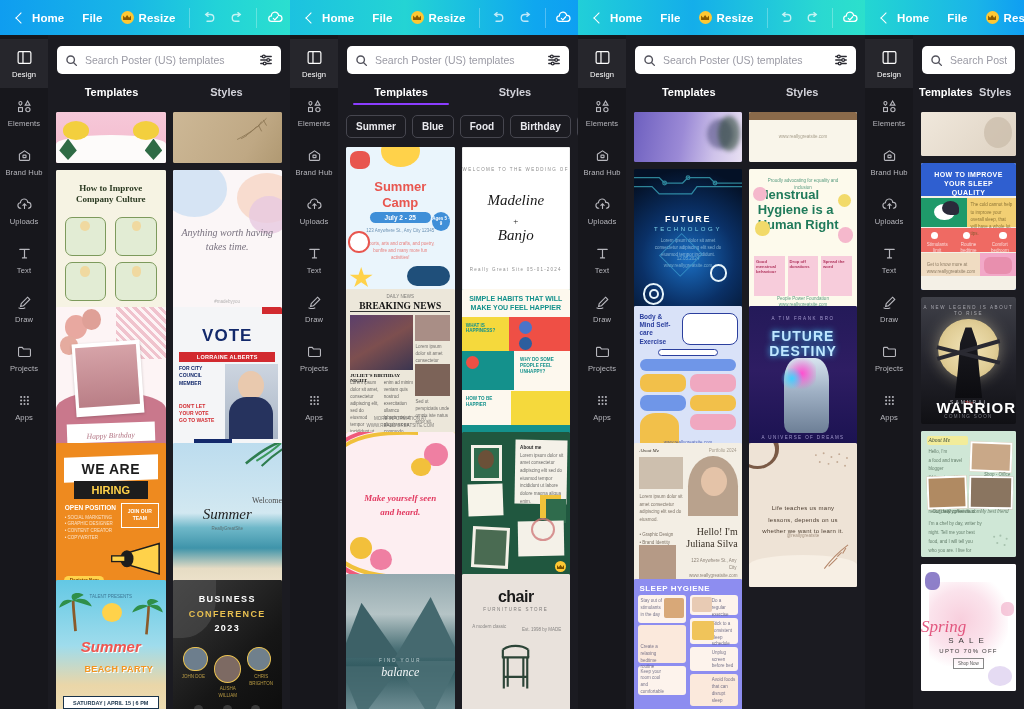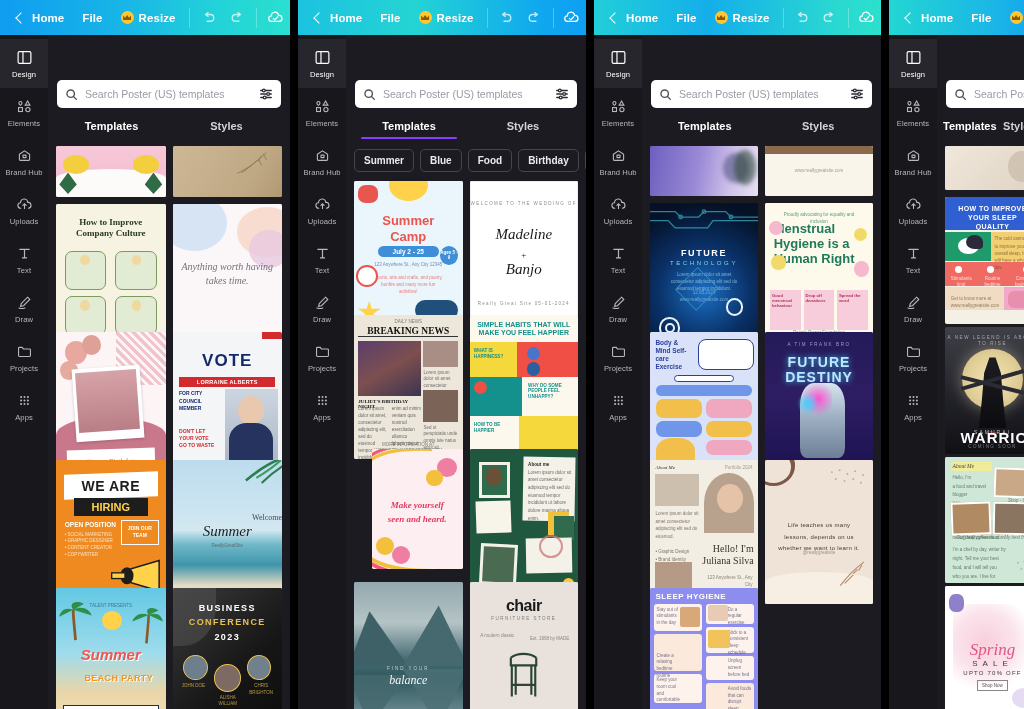--- a/index.html
+++ b/index.html
@@ -2,21 +2,21 @@
 <html><head>
 <meta charset="utf-8">
 <style>
   * { box-sizing: border-box; margin: 0; padding: 0; }
   html, body {
     width: 1024px; height: 709px;
     background: #000;
     font-family: "Liberation Sans", sans-serif;
     overflow: hidden;
   }
-  .screen { display: flex; width: 1024px; height: 709px; gap: 8px; }
+  .screen { display: flex; width: 1024px; height: 709px; }
 
   
   .panel { position: relative; height: 709px; overflow: hidden; flex: none; background: #1b1b21; }
   .p1 { width: 290px; }
   .p2 { width: 288px; }
   .p3 { width: 287px; }
   .p4 { width: 159px; }
 
   
   .topbar {
@@ -59,21 +59,21 @@
     width: 48px; height: 49px; display:flex; flex-direction:column;
     align-items:center; justify-content:center; gap:3px; color:#b7b7bd;
   }
   .sb-item.sel { background: #26262c; color:#fff; }
   .sb-label { font-size: 7.6px; letter-spacing:.1px; }
   .sb-ico { height: 18px; display:flex; align-items:center; }
   .sb-ico svg { display:block; }
 
   
   .content { flex: 1; min-width:0; background: #1b1b21; display:flex; flex-direction:column; height:100%; }
-  .searchwrap { padding: 11px 9px 0 9px; margin-top: 34px; }
+  .searchwrap { padding: 11px 9px 0 9px; }
   .searchbar {
     background:#fff; border-radius: 5px; height: 28px; display:flex; align-items:center;
     padding: 0 8px; gap: 7px;
   }
   .searchbar input {
     border:none; outline:none; flex:1; font-size: 10.5px; color:#3a3a44;
     font-family:"Liberation Sans", sans-serif; min-width:0; background:transparent;
   }
   .searchbar input::placeholder { color:#9a9aa4; }
   .s-ico { flex:none; display:flex; }
@@ -120,21 +120,21 @@
   .t-bday   { background: linear-gradient(180deg,#fdf2f4 0%,#e9a8b4 100%); }
   .t-vote   { background:#f3f4f6; }
   .t-hiring { background:#f08b1e; }
   .t-beach  { background: linear-gradient(180deg,#a9d8ef 0%,#d8eaf2 55%,#e8e0cf 100%); }
   .t-party  { background: linear-gradient(180deg,#5ec8e8 0%,#a5e0ef 60%,#eddcb4 100%); }
   .t-conf   { background: linear-gradient(135deg,#2a2a2a 0%,#151515 100%); }
   .t-summercamp { background:#e9f4fb; }
   .t-news   { background:#ece7da; }
   .t-wed    { background:#fff; }
   .t-habits { background:#159e96; }
-  .t-make   { background:#fde047;margin-left:18px; }
+  .t-make   { background:#fde047; }
   .t-scrap  { background:#20573f; }
   .t-balance{ background: linear-gradient(180deg,#8a9ea6 0%,#3c5c60 55%,#7c969c 100%); }
   .t-chair  { background:#e9e2dc; }
   .t-future { background: radial-gradient(circle at 50% 60%,#1565b5 0%,#07213f 70%,#030d1c 100%); }
   .t-mens   { background:#fdf9ec; }
   .t-selfcare{ background:#d7e0f7; }
   .t-fueled { background:#fdf2d8; }
   .t-hello  { background:#f1ece2; }
   .t-destiny{ background: linear-gradient(180deg,#241a59 0%,#3a1e66 50%,#1b1450 100%); }
   .t-life   { background:#ece2d6; }
@@ -1129,21 +1129,21 @@
                   <circle cx="15" cy="5" r="1"></circle>
                   <circle cx="6" cy="9" r="1"></circle>
                   <circle cx="13" cy="11" r="1"></circle>
                 </svg></div>
             </div>
             <div class="card t-spring">
     <div class="abs" style="inset:0;background:#fff"></div>
     <div class="abs" style="left:8%;top:14%;right:8%;bottom:20%;background:radial-gradient(ellipse at 40% 45%,#f8cfdd 0%,#fbe3ec 45%,rgba(255,255,255,0) 75%)"></div>
     <div class="abs" style="left:4%;top:6%;width:16%;height:14%;border-radius:40%;background:#7a6ac0;opacity:.85"></div>
     <div class="abs" style="right:2%;top:30%;width:14%;height:11%;border-radius:40%;background:#f0a8c4;opacity:.6"></div>
-    <div class="abs" style="left:0;right:0;top:42%;text-align:center;color:#e2577f;font-size:17px;font-style:italic;font-family:'Liberation Serif',serif">Spring</div>
+    <div class="abs" style="left:0;right:0;top:42%;color:#e2577f;font-size:17px;font-style:italic;font-family:'Liberation Serif',serif">Spring</div>
     <div class="abs" style="left:0;right:0;top:57%;text-align:center;color:#3a3a3a;font-size:8px;letter-spacing:5px">SALE</div>
     <div class="abs" style="left:0;right:0;top:66%;text-align:center;color:#3a3a3a;font-size:6px;letter-spacing:1.2px">UPTO 70% OFF</div>
     <div class="abs" style="left:34%;right:34%;top:74%;border:1px solid #888;padding:2px 0;text-align:center;color:#555;font-size:4.5px">Shop Now</div>
     <div class="abs" style="right:4%;bottom:4%;width:26%;height:16%;border-radius:50%;background:#cbb8e8;opacity:.5"></div>
             </div>
           </div>
       </div>
     </div>
   </div>
 

